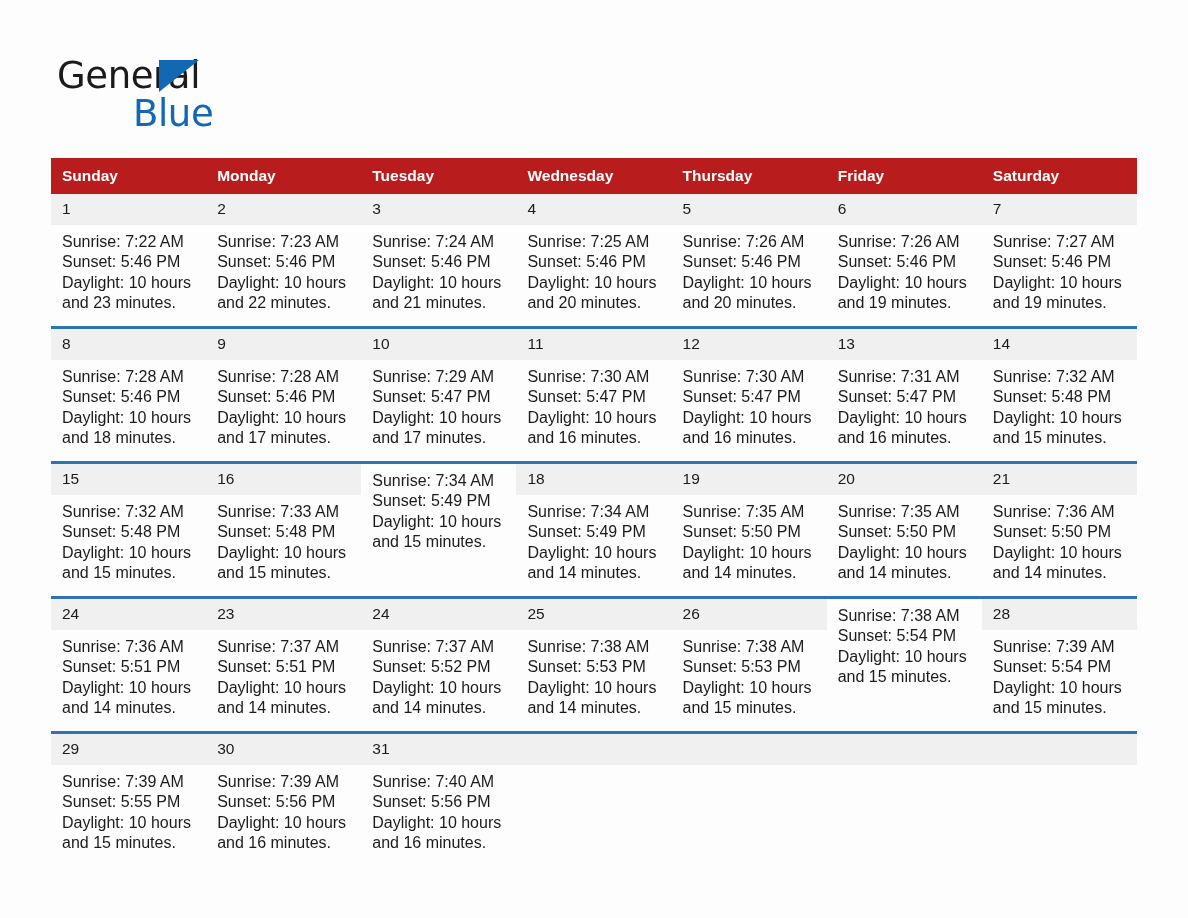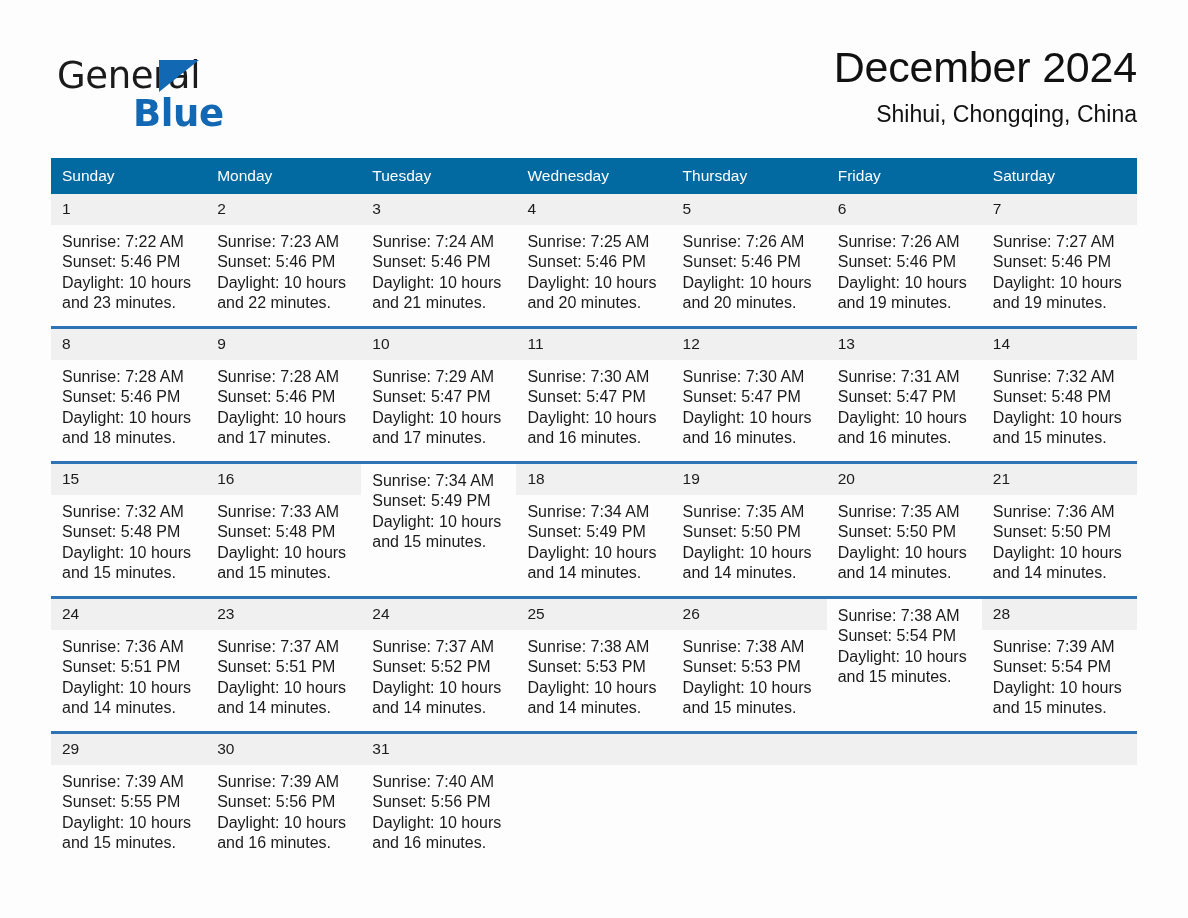--- a/index.html
+++ b/index.html
@@ -59,21 +59,21 @@
     border-bottom: 32px solid transparent;
   }
   .brand-blue {
     position: absolute;
     left: 76px;
     top: 38px;
     font-size: 37px;
     letter-spacing: -0.4px;
     color: #1268b3;
     font-family: "DejaVu Sans", sans-serif;
-    font-weight: 700;
+    font-weight: 400;
     line-height: 44px;
   }
 
   .title-block {
     position: absolute;
     right: 0;
     top: 0;
     text-align: right;
   }
   .month-title {
@@ -97,21 +97,22 @@
   .calendar {
     position: absolute;
     left: 51px;
     top: 158px;
     width: 1086px;
   }
 
   .dow-row {
     display: grid;
     grid-template-columns: repeat(7, 1fr);
-    background: #0369a1;
+    background: #b91c1c;
+    font-weight: bold;
   }
   .dow {
     color: #ffffff;
     font-size: 15.5px;
     line-height: 18px;
     padding: 9px 0 9px 11px;
     box-sizing: border-box;
     white-space: nowrap;
   }
 
@@ -155,24 +156,20 @@
 <div class="page">
 
   <div class="header">
 
     <div class="brand">
       <span class="brand-general">General</span>
       <span class="brand-tri"></span>
       <span class="brand-blue">Blue</span>
     </div>
 
-    <div class="title-block">
-      <div class="month-title">December 2024</div>
-      <div class="location-title">Shihui, Chongqing, China</div>
-    </div>
 
   </div>
 
   <div class="calendar">
 
     <div class="dow-row">
       <div class="dow">Sunday</div>
       <div class="dow">Monday</div>
       <div class="dow">Tuesday</div>
       <div class="dow">Wednesday</div>

